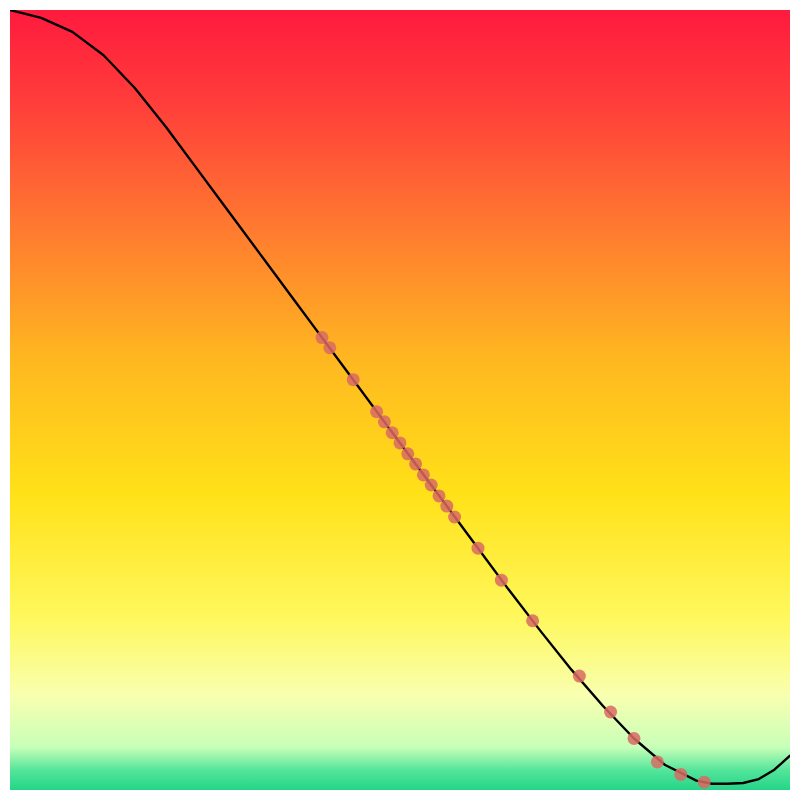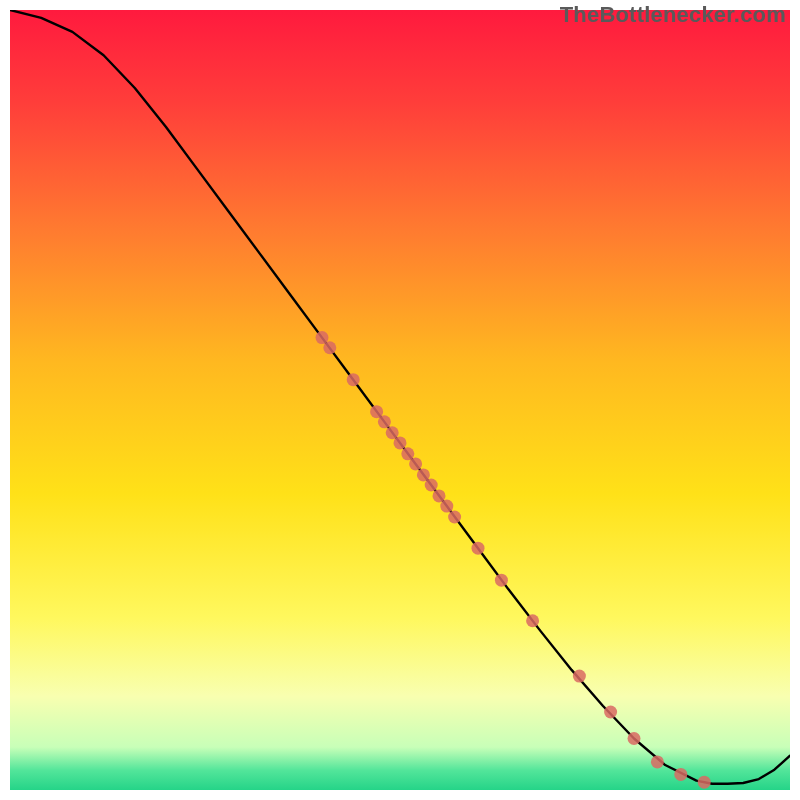--- a/index.html
+++ b/index.html
@@ -88,14 +88,13 @@
           <circle cx="522.60" cy="610.74" r="6.5" fill="#d96a63" fill-opacity="0.85"></circle>
           <circle cx="569.40" cy="666.12" r="6.5" fill="#d96a63" fill-opacity="0.85"></circle>
           <circle cx="600.60" cy="702.00" r="6.5" fill="#d96a63" fill-opacity="0.85"></circle>
           <circle cx="624.00" cy="728.52" r="6.5" fill="#d96a63" fill-opacity="0.85"></circle>
           <circle cx="647.40" cy="751.92" r="6.5" fill="#d96a63" fill-opacity="0.85"></circle>
           <circle cx="670.80" cy="764.40" r="6.5" fill="#d96a63" fill-opacity="0.85"></circle>
           <circle cx="694.20" cy="772.20" r="6.5" fill="#d96a63" fill-opacity="0.85"></circle>
         </g>
     </svg>
   </div>
-  <div class="watermark">TheBottlenecker.com</div>
 </div>
 
 </body></html>

